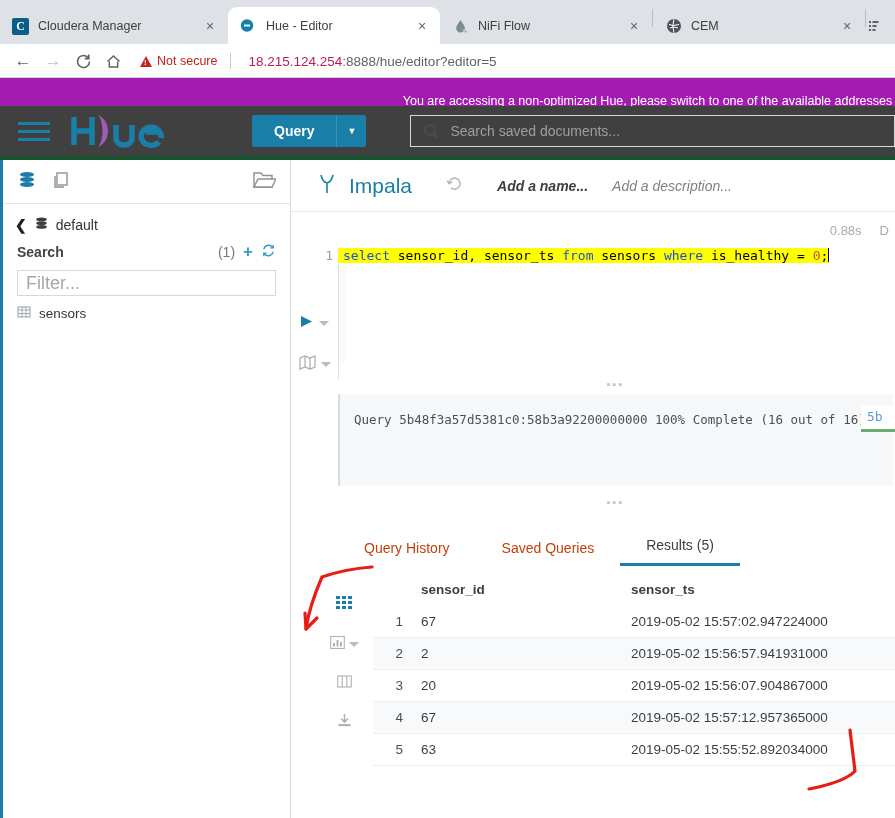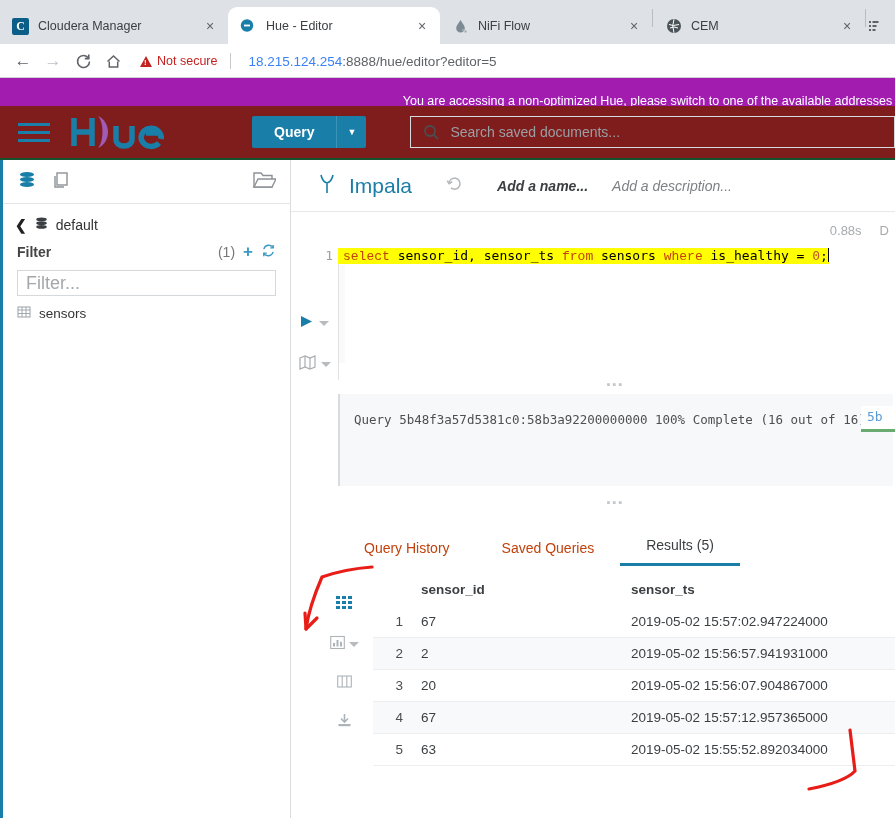--- a/index.html
+++ b/index.html
@@ -60,38 +60,38 @@
   }
   .nav-btn.disabled { color: #bdc1c6; }
   .omnibox {
     flex: 1 1 auto; height: 28px; display: flex; align-items: center; gap: 7px;
     padding-left: 12px; font-size: 13.5px; color: #202124;
   }
   .notsecure { display: flex; align-items: center; gap: 5px; color: #c5221f; font-size: 12.5px; }
   .warn-tri { width: 0; height: 0; border-left: 6px solid transparent; border-right: 6px solid transparent; border-bottom: 11px solid #c5221f; position: relative; }
   .warn-tri::after { content:"!"; position:absolute; left:-2px; top:2px; font-size:8px; color:#fff; font-weight:bold; }
   .omni-sep { width: 1px; height: 16px; background: #c7cacd; margin: 0 10px 0 6px; }
-  .url-host { color: #3b82f6; }
+  .url-host { color: #be185d; }
   .url-rest { color: #5f6368; }
   .chrome-divider { position: absolute; top: 77px; left: 0; width: 895px; height: 1px; background: #cfd2d5; }
 
   
   .banner {
     position: absolute; top: 78px; left: 0; width: 895px; height: 46px;
     background: #a21caf; color: #ffffff;
     font-size: 12.5px; display: flex; align-items: center; justify-content: center;
     white-space: nowrap; overflow: hidden;
   }
   .banner-inner { padding-left: 400px; }
 
   
   .huenav {
     position: absolute; top: 106px; left: 0; width: 895px; height: 54px;
-    background: #7f1d1d; display: flex; align-items: center; gap: 0;
-    border-bottom: 2px solid #14532d;
+    background: #404040; display: flex; align-items: center; gap: 0;
+    border-bottom: 4px solid #14532d;
   }
   .hamburger { width: 68px; display: flex; flex-direction: column; gap: 5px; align-items: center; }
   .hamburger span { display: block; width: 32px; height: 3px; background: #1a7fa8; }
   .hue-logo { font-size: 34px; font-weight: bold; color: #1a7fa8; letter-spacing: -2px;
               font-family: "DejaVu Sans", sans-serif; display: flex; align-items: center; }
   .query-btn {
     margin-left: 66px; height: 32px; display: flex; align-items: stretch;
     background: #1a7fa8; color: #fff; border-radius: 2px; overflow: hidden;
   }
   .query-btn .lbl { display: flex; align-items: center; padding: 0 22px; font-size: 14px; font-weight: bold; }
@@ -138,21 +138,21 @@
   .add-name { margin-left: 34px; font-size: 14px; font-weight: bold; font-style: italic; color: #3b3f42; }
   .add-desc { margin-left: 24px; font-size: 14px; font-style: italic; color: #7d8185; }
 
   .stats-row { height: 36px; display: flex; align-items: center; justify-content: flex-end; gap: 18px; padding-right: 6px; color: #a7abae; font-size: 13px; }
 
   .code-wrap { position: relative; height: 132px; }
   .gutter-line { position: absolute; left: 47px; top: 0; width: 1px; height: 132px; background: #dfe1e3; }
   .code-line { position: absolute; top: 0; left: 0; display: flex; font-family: "DejaVu Sans Mono", monospace; font-size: 13px; }
   .lineno { width: 47px; text-align: right; padding-right: 5px; color: #9aa0a6; }
   .code-text { background: #ffff00; padding-left: 5px; white-space: pre; }
-  .kw { color: #c2410c; font-family: Liberation Mono, monospace; }
+  .kw { color: #1d4ed8; }
   .id { color: #000000; }
   .num { color: #c05a2a; }
   .caret-bar { display: inline-block; width: 1px; background: #000; height: 14px; vertical-align: -2px; }
   .code-cursorline { position: absolute; left: 48px; top: 17px; width: 6px; height: 98px; background: #fafafa; }
 
   .run-rail { position: absolute; left: 8px; top: 154px; width: 40px; }
   .run-row { display: flex; align-items: center; gap: 5px; margin-bottom: 22px; }
   .caret-sm { width: 0; height: 0; border-left: 5px solid transparent; border-right: 5px solid transparent; border-top: 5px solid #b9bcbf; }
 
   
@@ -342,21 +342,21 @@
         <svg width="15" height="15" viewBox="0 0 20 20">
           <ellipse cx="10" cy="4.5" rx="7" ry="2.4" fill="#3b3f42"></ellipse>
           <ellipse cx="10" cy="9.5" rx="7" ry="2.4" fill="#3b3f42"></ellipse>
           <ellipse cx="10" cy="14.5" rx="7" ry="2.4" fill="#3b3f42"></ellipse>
         </svg>
       </span>
       <span>default</span>
     </div>
 
     <div class="assist-tables">
-      <span>Filter</span>
+      <span>Search</span>
       <span class="cnt">
         <span>(1)</span>
         <span class="plus">+</span>
         <span>
           <svg width="15" height="15" viewBox="0 0 16 16">
             <path d="M13 5A5.5 5.5 0 0 0 3 6.5" stroke="#3a9ac4" stroke-width="1.5" fill="none"></path>
             <path d="M3 11A5.5 5.5 0 0 0 13 9.5" stroke="#3a9ac4" stroke-width="1.5" fill="none"></path>
             <path d="M13 2v3.2h-3.2M3 14v-3.2h3.2" stroke="#3a9ac4" stroke-width="1.5" fill="none"></path>
           </svg>
         </span>

